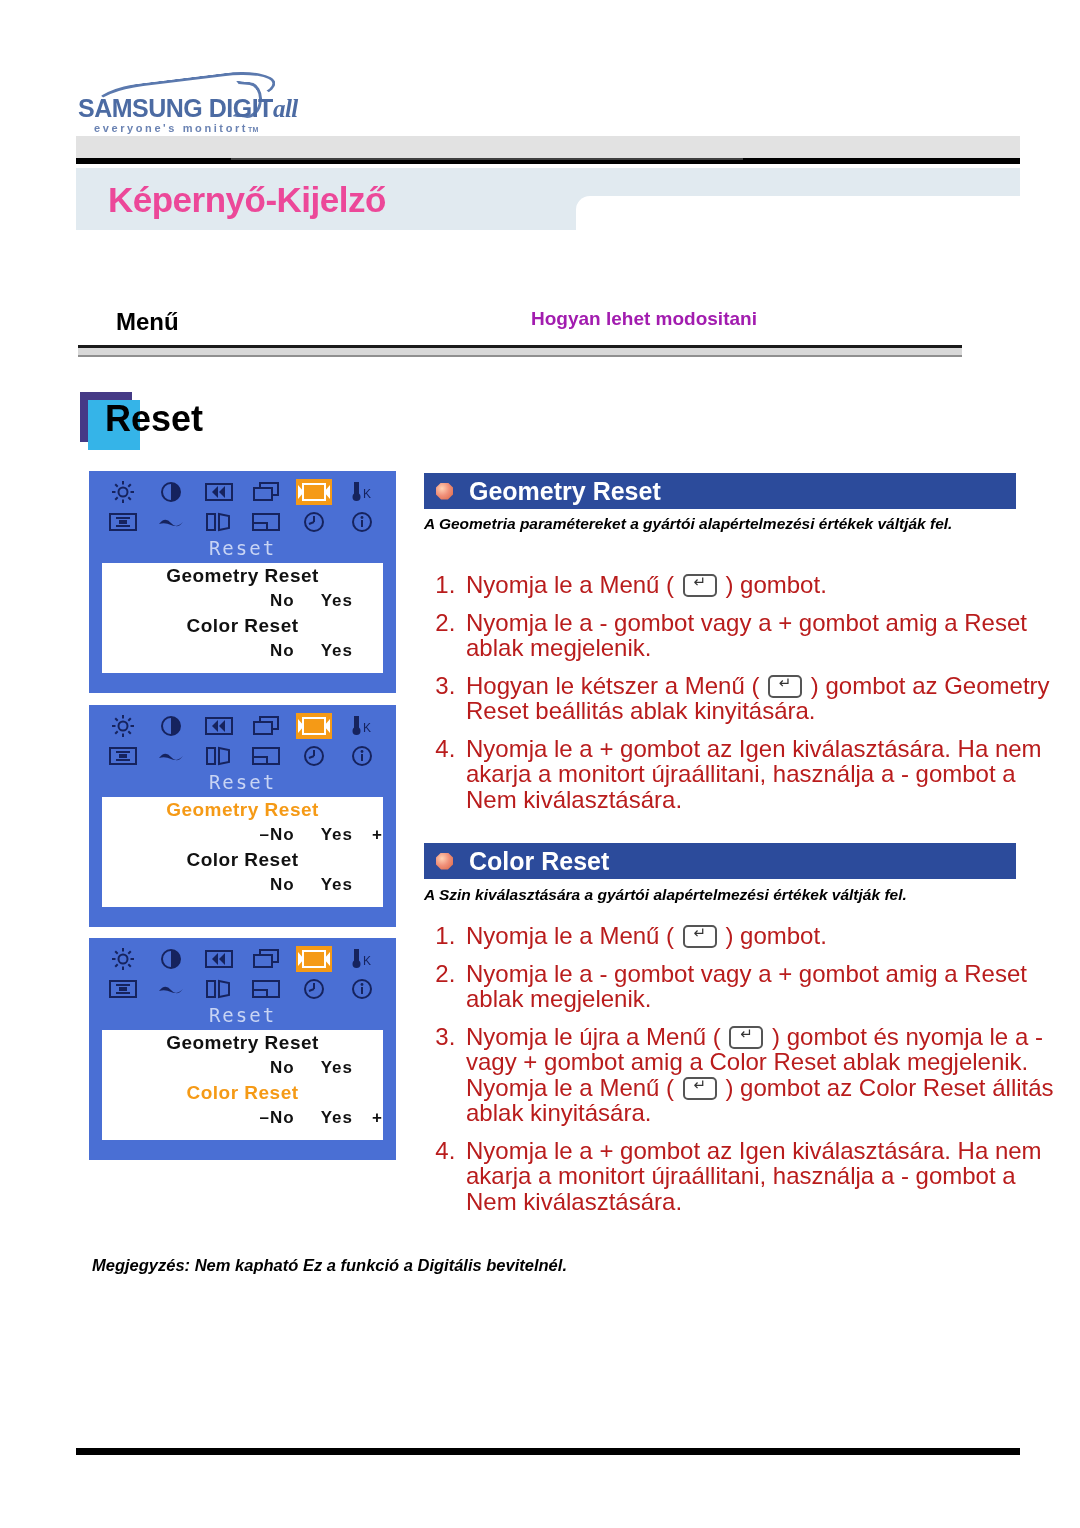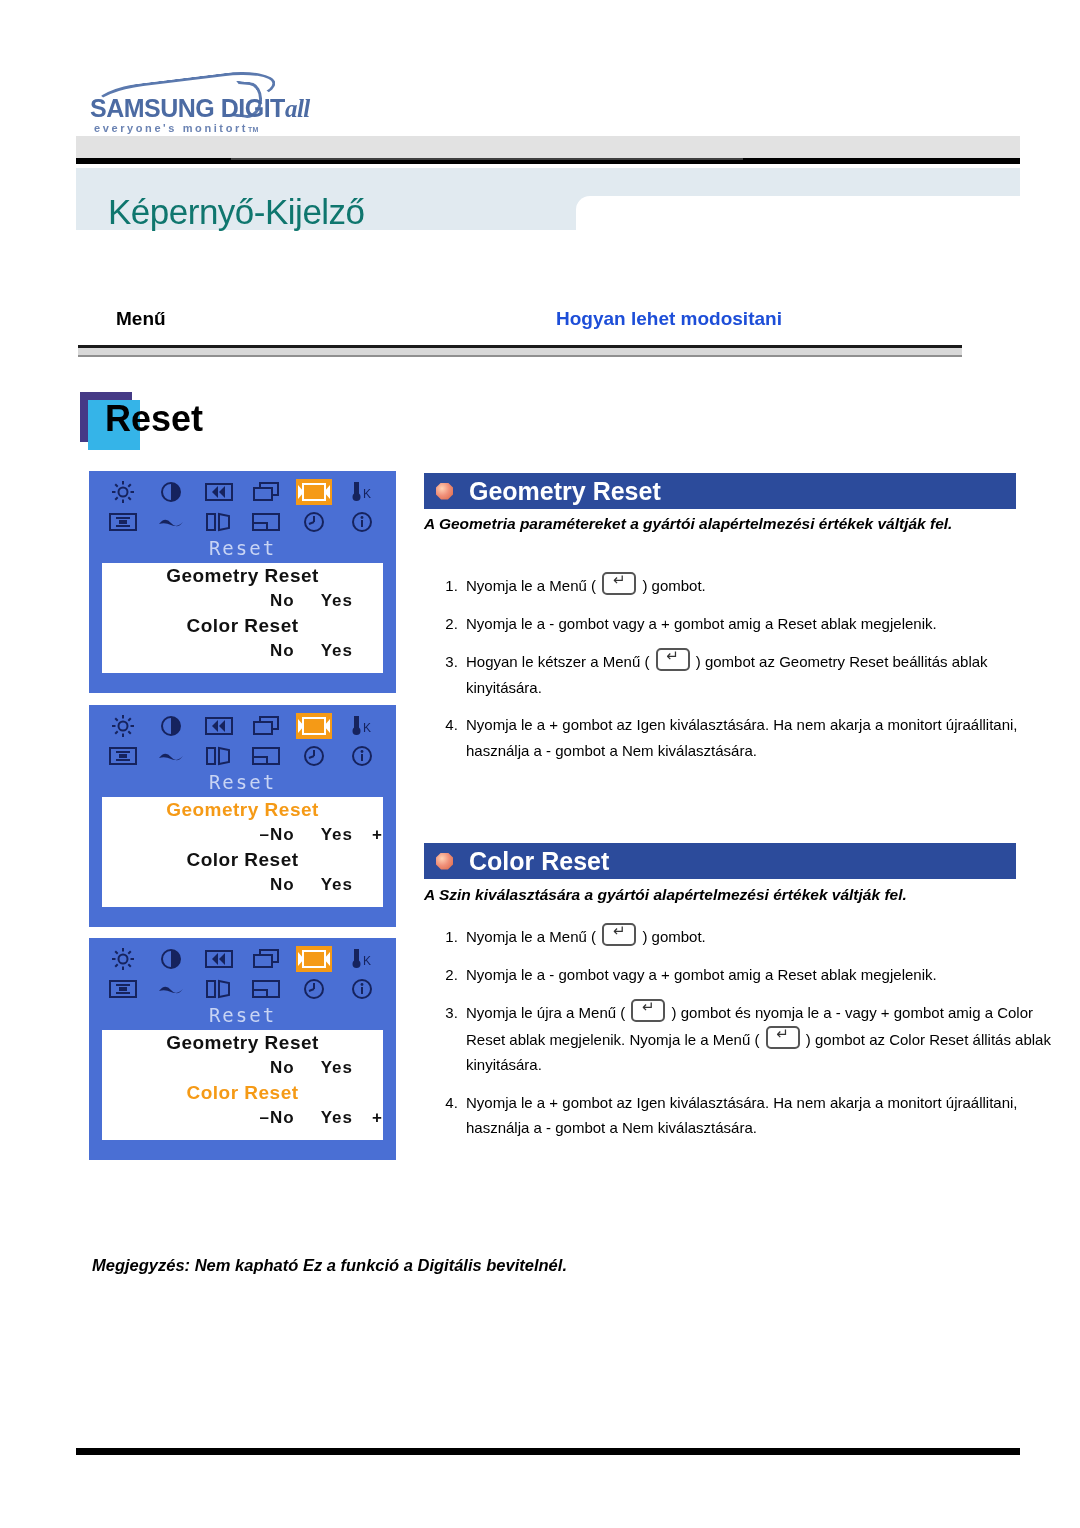--- a/index.html
+++ b/index.html
@@ -15,41 +15,41 @@
   #logo-block{position:absolute;left:78px;top:78px;width:260px;height:52px;}
   #logo-swoosh{position:absolute;left:16px;top:0px;width:176px;height:26px;
     border:3px solid #5b79ae;border-radius:50%/90%;
     border-bottom-color:transparent;border-left-color:transparent;
     transform:rotate(-7deg);}
   #logo-swoosh2{position:absolute;left:156px;top:4px;width:22px;height:30px;
     border:3px solid #5b79ae;border-radius:0 60% 60% 0;border-left-color:transparent;
     transform:rotate(6deg);}
   #logo-word{position:absolute;left:0px;top:16px;
     font-family:"Liberation Sans", sans-serif;
-    font-weight:bold;font-size:25px;letter-spacing:-0.5px;color:#4c6ba3;margin-left:12px;}
+    font-weight:bold;font-size:25px;letter-spacing:-0.5px;color:#4c6ba3;}
   #logo-word .ital{font-style:italic;font-family:"Liberation Serif",serif;font-weight:bold;}
   #logo-tag{position:absolute;left:16px;top:44px;font-size:11px;letter-spacing:2.6px;
     color:#6b83b3;font-weight:bold;}
   #logo-tag .tm{font-size:7px;letter-spacing:0;}
 
   
   #gray-bar{position:absolute;left:76px;top:136px;width:944px;height:22px;background:#e2e2e2;}
   #black-rule-top{position:absolute;left:76px;top:158px;width:944px;height:6px;background:#000;}
   #black-rule-top .lite{position:absolute;left:155px;top:0;width:512px;height:2px;background:#3f3f3f;}
 
   
   #title-band{position:absolute;left:76px;top:168px;width:944px;height:62px;background:#e1eaf0;}
   #title-cut{position:absolute;left:576px;top:196px;width:444px;height:34px;
     background:#ffffff;border-top-left-radius:14px;}
-  #page-title{position:absolute;left:108px;top:192px;font-size:35px;font-weight:normal;color:#0f766e;
+  #page-title{position:absolute;left:108px;top:180px;font-size:35px;font-weight:bold;color:#ec4899;
     letter-spacing:-0.5px;}
 
   
-  #col-menu{position:absolute;left:116px;top:308px;font-size:19px;font-weight:bold;color:#000;}
-  #col-how{position:absolute;left:556px;top:308px;font-size:19px;font-weight:bold;color:#1d4ed8;}
+  #col-menu{position:absolute;left:116px;top:308px;font-size:24px;font-weight:bold;color:#000;}
+  #col-how{position:absolute;left:531px;top:308px;font-size:19px;font-weight:bold;color:#a21caf;}
   #hdr-rule{position:absolute;left:78px;top:345px;width:884px;height:7px;
     border-top:3px solid #1a1a1a;border-bottom:2px solid #8f8f8f;background:#d8d8d8;}
 
   
   #sec-shadow{position:absolute;left:80px;top:392px;width:52px;height:50px;background:#453a86;}
   #sec-square{position:absolute;left:88px;top:400px;width:52px;height:50px;background:#35b4e8;}
   #sec-title{position:absolute;left:105px;top:398px;font-size:36px;font-weight:bold;color:#000;}
 
   
   .osd{position:absolute;left:89px;width:307px;height:222px;background:#4a6fd4;}
@@ -84,21 +84,21 @@
   .sec-head .txt{margin-left:16px;color:#fff;font-size:25px;font-weight:bold;}
   #head-geo{top:473px;}
   #head-col{top:843px;}
 
   .sec-desc{position:absolute;left:424px;width:600px;font-size:15.5px;font-weight:bold;
     color:#000;line-height:21px;font-style:italic;}
   #desc-geo{top:513px;}
   #desc-col{top:884px;}
 
   ol.steps{position:absolute;left:424px;width:600px;margin:0;padding:0 0 0 38px;
-    font-size:15px;color:#000000;line-height:25.5px;list-style:decimal;}
+    font-size:24px;color:#b91c1c;line-height:25.5px;list-style:decimal;}
   ol.steps li{margin-bottom:12px;padding-left:4px;}
   #steps-geo{top:572px;}
   #steps-col{top:923px;}
 
   .mbtn{display:inline-block;vertical-align:-4px;width:30px;height:19px;
     border:2px solid #555;border-radius:5px;background:#fff;position:relative;margin:0 2px;}
   .mbtn:after{content:"\21B5";position:absolute;left:0;right:0;top:-4px;
      text-align:center;font-size:15px;color:#333;line-height:19px;}
 
   #note{position:absolute;left:92px;top:1256px;font-size:16.5px;font-weight:bold;

